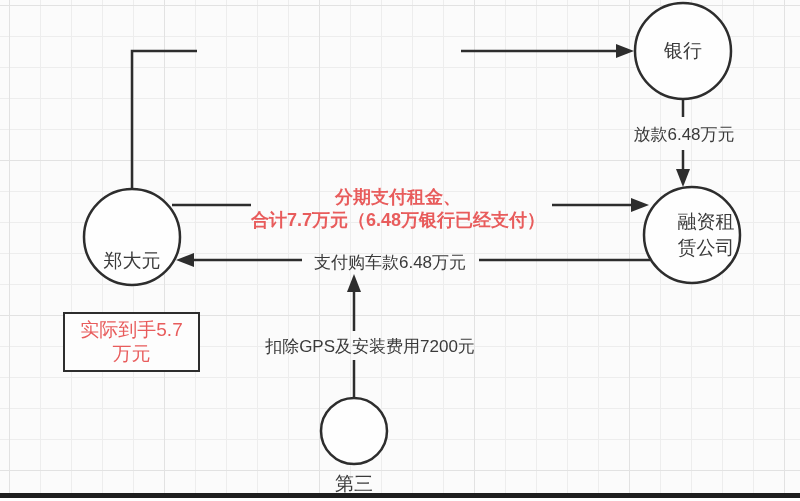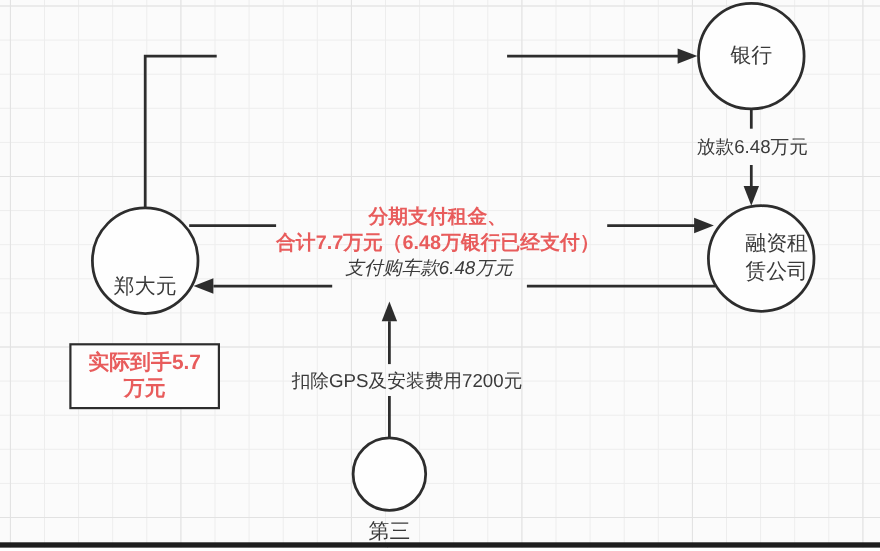--- a/index.html
+++ b/index.html
@@ -71,21 +71,21 @@
     width: 137px;
     height: 60px;
     border: 2.5px solid #2d2d2d;
     background: #fdfdfd;
     display: flex;
     flex-direction: column;
     align-items: center;
     justify-content: center;
     color: #e85c5c;
     font-size: 19px;
-    font-weight: 700;
+    font-weight: 400;
     line-height: 24px;
     text-align: center;
   }
   .bottom-edge {
     position: absolute;
     left: 0; right: 0;
     top: 493px;
     height: 5px;
     background: #1e1e1e;
   }
@@ -155,21 +155,21 @@
   </div>
 
 
   <div class="label" style="left:684px; top:134px;">放款6.48万元</div>
 
   <div class="label edge-label-red" style="left:398px; top:209px;">
     <span>分期支付租金、</span>
     <span>合计7.7万元（6.48万银行已经支付）</span>
   </div>
 
-  <div class="label" style="left:390px; top:244px;font-style:italic;">支付购车款6.48万元</div>
+  <div class="label" style="left:390px; top:262px;">支付购车款6.48万元</div>
 
   <div class="label" style="left:370px; top:346px;">扣除GPS及安装费用7200元</div>
 
   <div class="note-box">
     <span>实际到手5.7</span>
     <span>万元</span>
   </div>
 
   <div class="bottom-edge"></div>
   <div class="bottom-white"></div>

